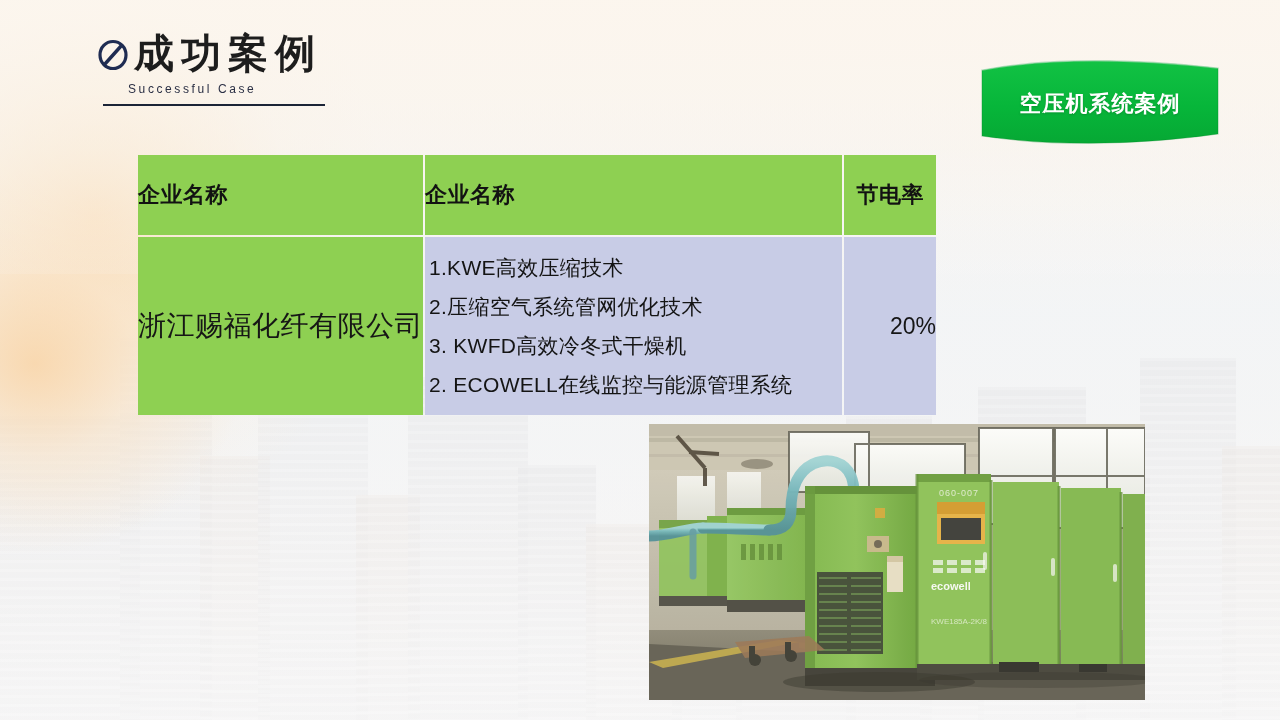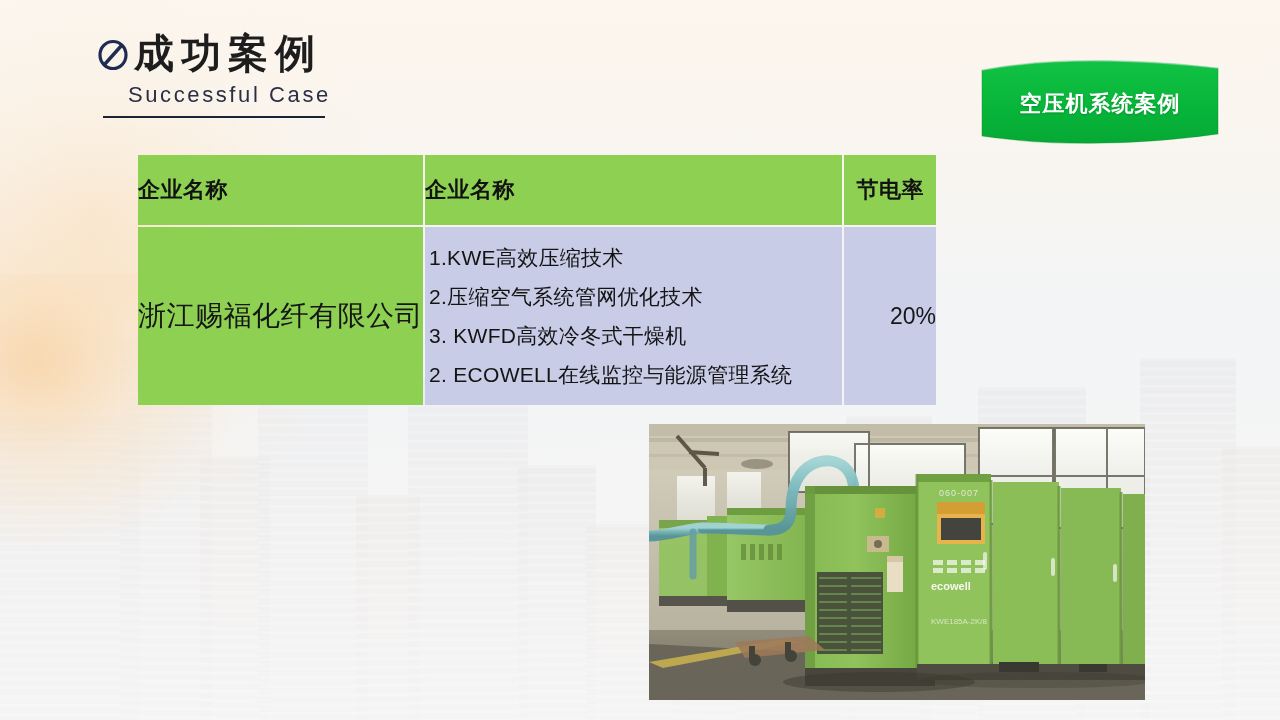--- a/index.html
+++ b/index.html
@@ -131,21 +131,21 @@
     font-size: 40px;
     font-weight: bold;
     color: #1d1d1d;
     letter-spacing: 7px;
     line-height: 1.05;
     white-space: nowrap;
   }
   .title-sub {
     margin-left: 32px;
     margin-top: 8px;
-    font-size: 22px;
+    font-size: 12px;
     color: #2a2f44;
     letter-spacing: 2.6px;
     white-space: nowrap;
   }
   .title-rule {
     margin-top: 8px;
     margin-left: 7px;
     width: 222px;
     height: 2px;
     background: #1b2436;
@@ -190,21 +190,21 @@
     border-collapse: separate;
     border-spacing: 2px;
     background: transparent;
   }
   .case-table td, .case-table th {
     padding: 0;
     vertical-align: middle;
   }
   .th-cell {
     background: #8ED052;
-    height: 70px;
+    height: 80px;
     color: #121212;
     font-size: 22px;
     font-weight: bold;
     text-align: left;
     padding-left: 14px;
     letter-spacing: 0.5px;
     white-space: nowrap;
   }
   .th-cell.rate {
     padding-left: 12px;

